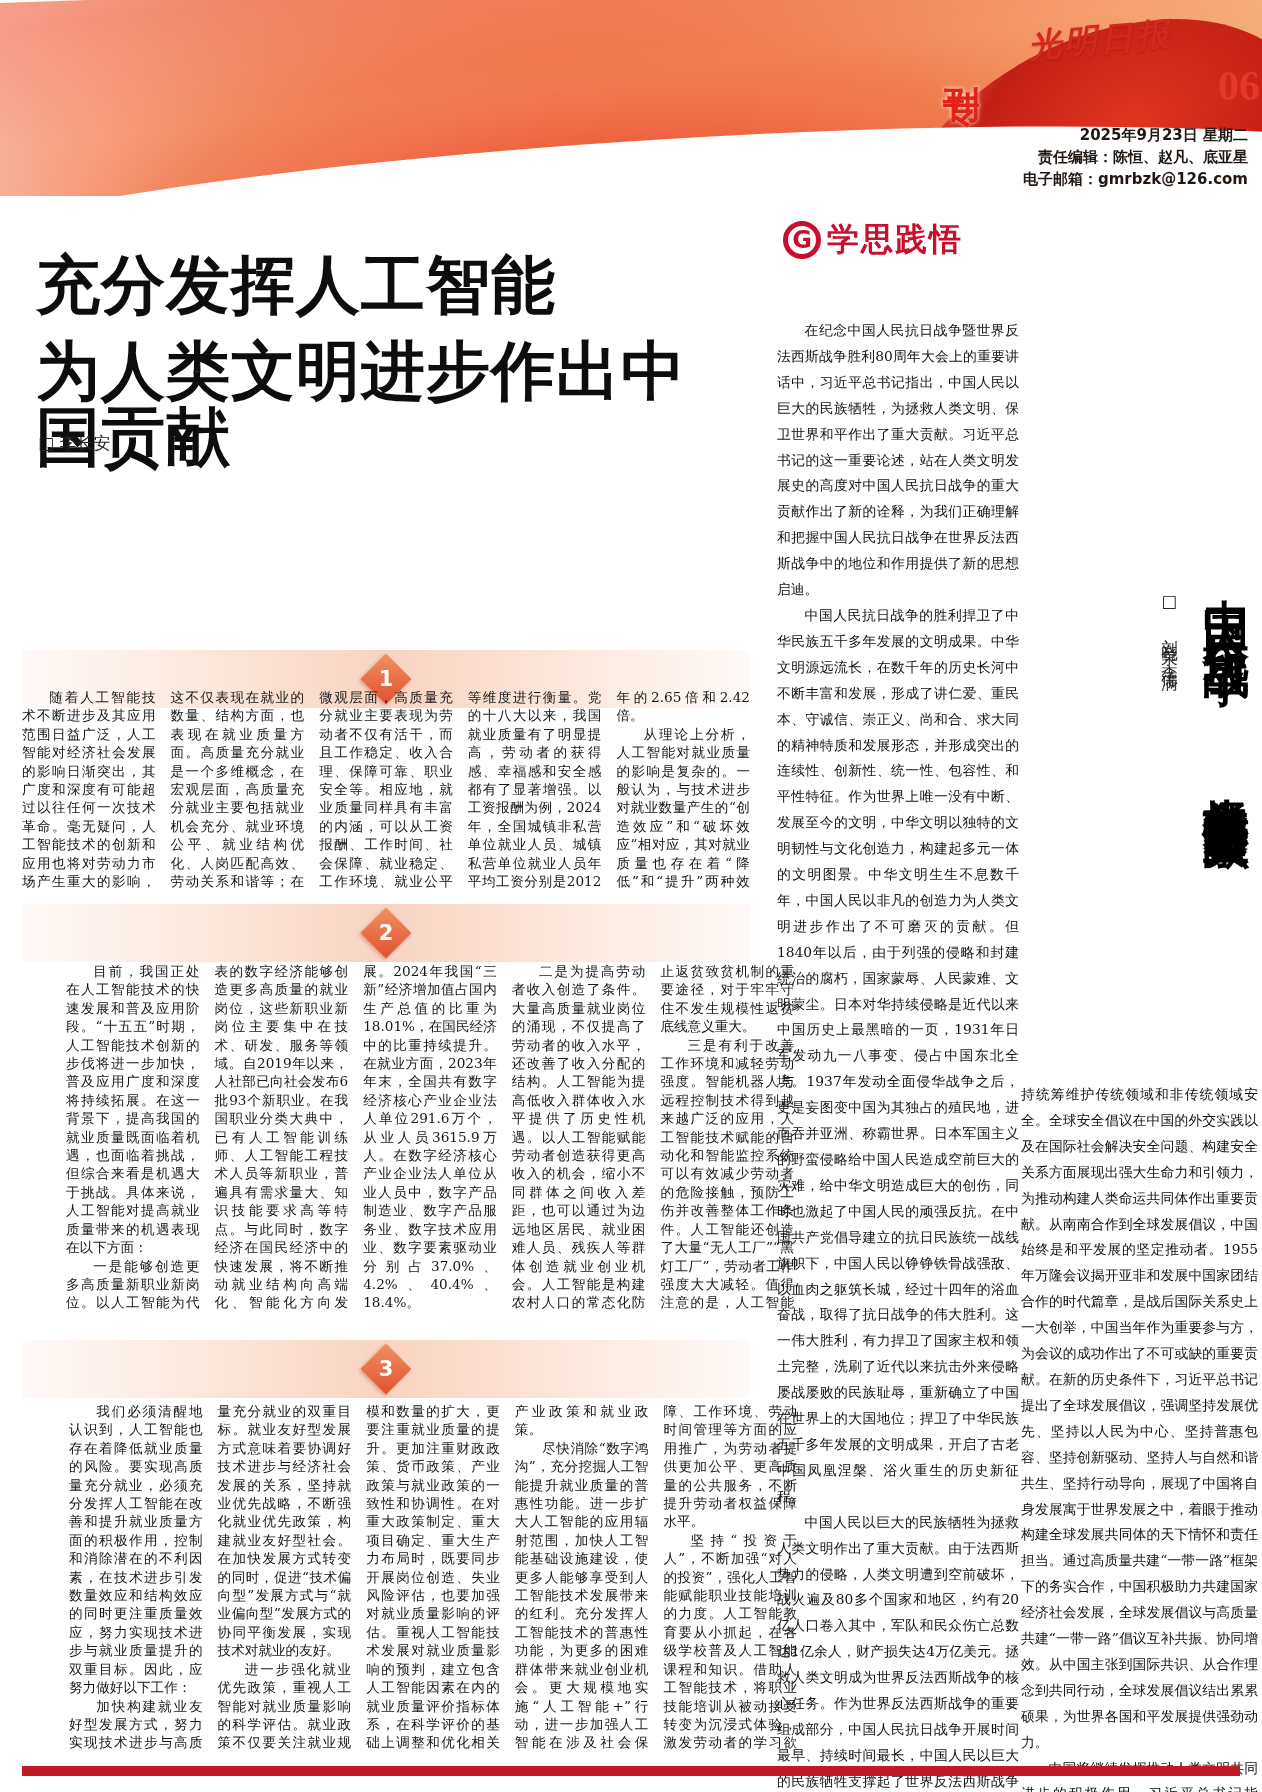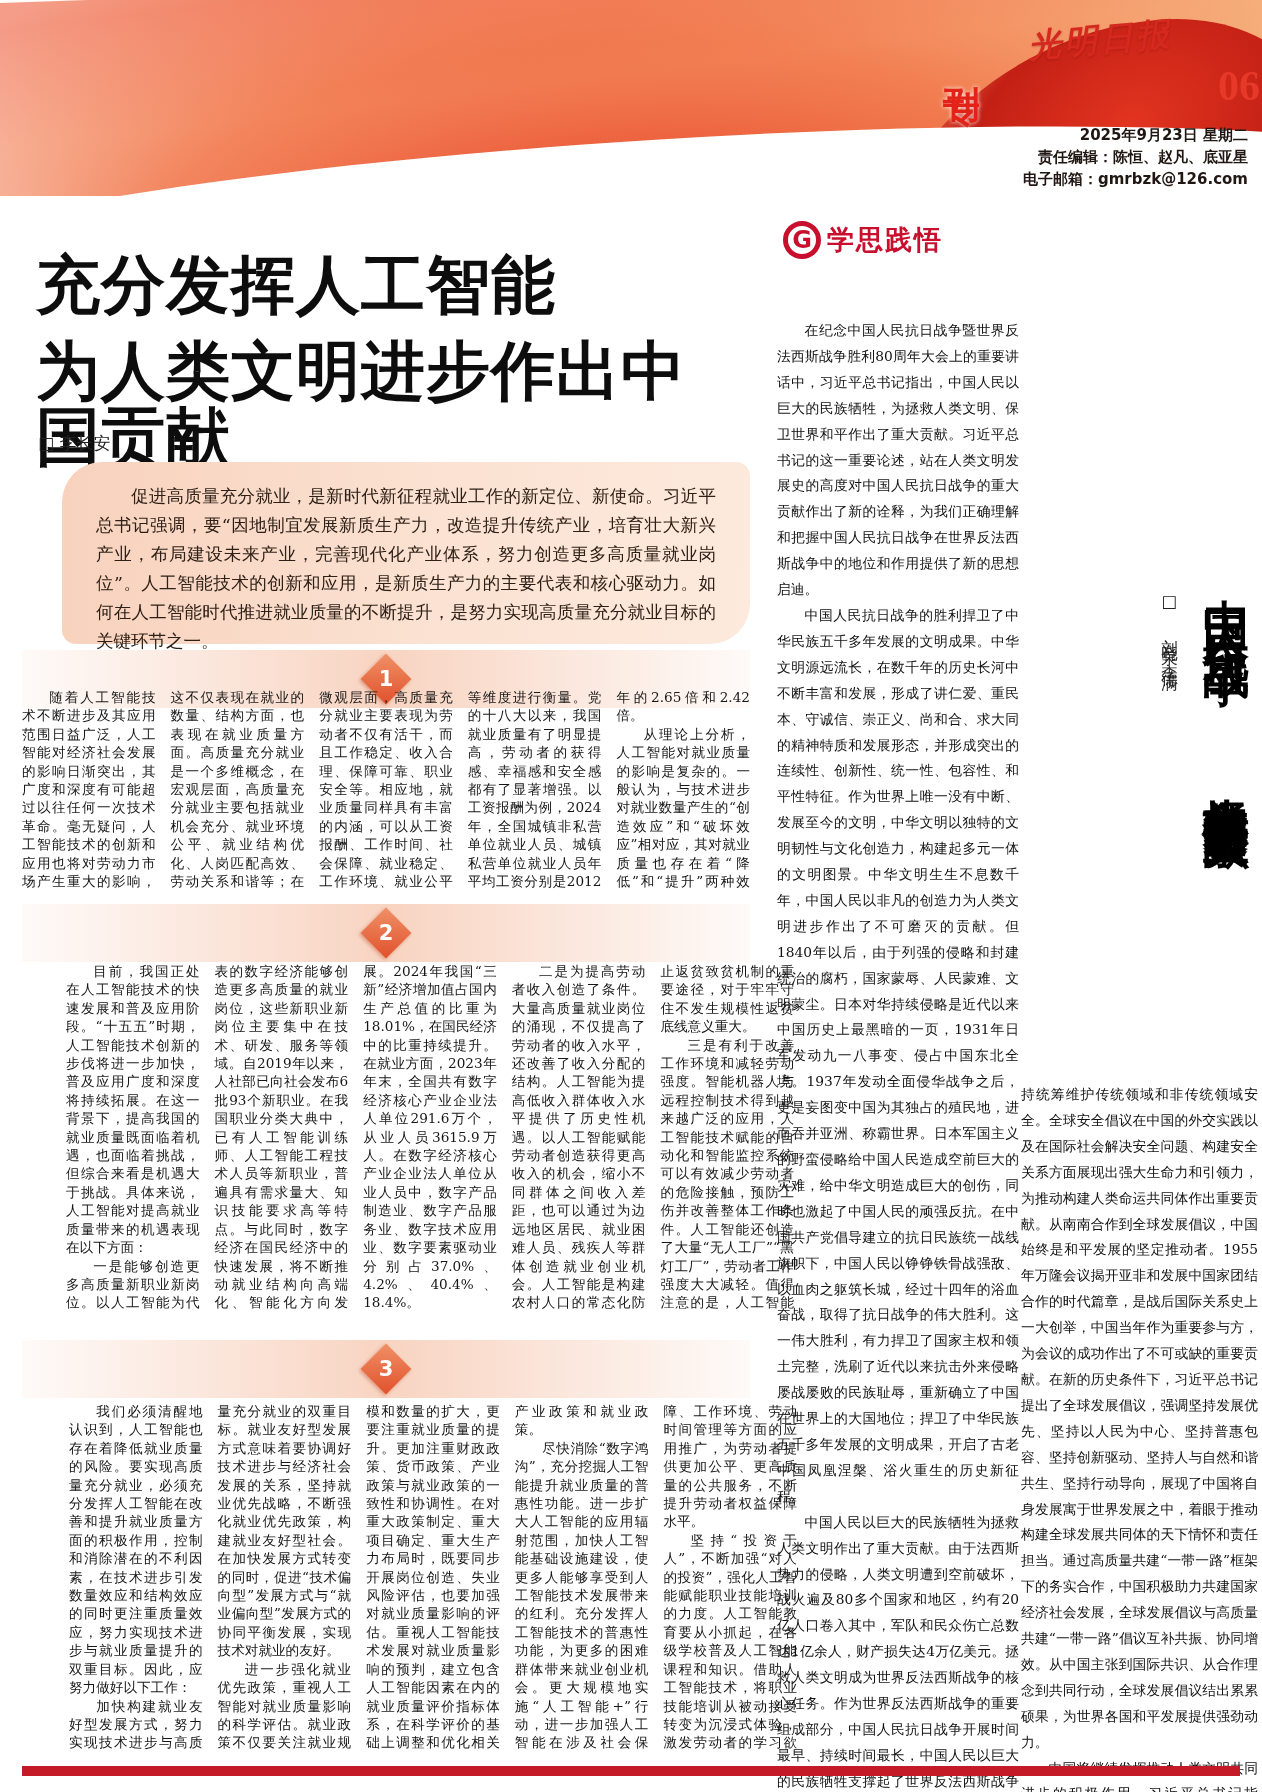--- a/index.html
+++ b/index.html
@@ -53,21 +53,21 @@
   .s1{top:478px;height:214px;}
   .s2{top:752px;height:366px;margin-left:44px;}
   .s3{top:1192px;height:360px;margin-left:47px;}
   .band1{top:440px;} .band2{top:694px;} .band3{top:1130px;}
   
   .right-article{position:absolute;left:775px;top:210px;width:483px;height:1554px;}
   .tag{position:absolute;left:8px;top:8px;height:44px;display:flex;align-items:center;}
   .tag .g{width:38px;height:38px;border-radius:50%;border:5px solid #c8102e;box-sizing:border-box;
           color:#c8102e;font-weight:900;font-size:24px;line-height:28px;text-align:center;
           font-family:"DejaVu Sans","Liberation Sans",sans-serif;background:#fff;}
-  .tag .t{margin-left:6px;color:#c8102e;font-weight:900;font-size:27px;letter-spacing:2px;
+  .tag .t{margin-left:6px;color:#c8102e;font-weight:900;font-size:32px;letter-spacing:2px;
           font-family:"DejaVu Sans","Liberation Sans",sans-serif;}
   .rcol{position:absolute;overflow:hidden;text-align:justify;margin-top:36px;}
   .rcol p{margin:0;text-indent:2em;font-size:13.8px;line-height:25.9px;color:#111;}
   .rcol1{left:2px;top:72px;width:242px;height:1478px;}
   .rcol2{left:246px;top:836px;width:237px;height:714px;}
   .no-first-indent p:first-child{text-indent:0;}
   .vtitle{position:absolute;left:246px;top:0px;width:237px;height:830px;writing-mode:vertical-rl;}
   .vtitle .kicker{display:inline-block;font-size:46px;font-weight:800;color:#000;letter-spacing:9px;
                   padding-top:352px;padding-left:14px;}
   .vtitle .main{display:inline-block;font-size:46px;font-weight:800;color:#000;letter-spacing:2px;
@@ -94,23 +94,20 @@
       <div>责任编辑：陈恒、赵凡、底亚星</div>
       <div>电子邮箱：gmrbzk@126.com</div>
     </div>
   </header>
 
   <section class="left-article">
     <div class="lh lh1">充分发挥人工智能</div>
     <div class="lh lh2">为人类文明进步作出中国贡献</div>
     <div class="byline">□ 李长安</div>
 
-    <div class="introbox">
-      <p>促进高质量充分就业，是新时代新征程就业工作的新定位、新使命。习近平总书记强调，要“因地制宜发展新质生产力，改造提升传统产业，培育壮大新兴产业，布局建设未来产业，完善现代化产业体系，努力创造更多高质量就业岗位”。人工智能技术的创新和应用，是新质生产力的主要代表和核心驱动力。如何在人工智能时代推进就业质量的不断提升，是努力实现高质量充分就业目标的关键环节之一。</p>
-    </div>
 
     <div class="divband band1">
       <div class="diamond">
         <span>1</span>
       </div>
     </div>
     <div class="cols s1">
         <p>随着人工智能技术不断进步及其应用范围日益广泛，人工智能对经济社会发展的影响日渐突出，其广度和深度有可能超过以往任何一次技术革命。毫无疑问，人工智能技术的创新和应用也将对劳动力市场产生重大的影响，这不仅表现在就业的数量、结构方面，也表现在就业质量方面。高质量充分就业是一个多维概念，在宏观层面，高质量充分就业主要包括就业机会充分、就业环境公平、就业结构优化、人岗匹配高效、劳动关系和谐等；在微观层面，高质量充分就业主要表现为劳动者不仅有活干，而且工作稳定、收入合理、保障可靠、职业安全等。相应地，就业质量同样具有丰富的内涵，可以从工资报酬、工作时间、社会保障、就业稳定、工作环境、就业公平等维度进行衡量。党的十八大以来，我国就业质量有了明显提高，劳动者的获得感、幸福感和安全感都有了显著增强。以工资报酬为例，2024年，全国城镇非私营单位就业人员、城镇私营单位就业人员年平均工资分别是2012年的2.65倍和2.42倍。</p>
         <p>从理论上分析，人工智能对就业质量的影响是复杂的。一般认为，与技术进步对就业数量产生的“创造效应”和“破坏效应”相对应，其对就业质量也存在着“降低”和“提升”两种效应。从各国的发展经验来看，技术进步过程中对就业质量的影响究竟是降低效应大还是提升效应大，与该国的发展阶段、经济结构、产业政策等方面有关。此外，也有观点认为，长期看技术进步对就业数量和就业质量的影响也可能是中性的，即不会影响就业状况和就业质量，这就是所谓的“技术中性论”。与以往三次技术革命不同，以人工智能技术为代表的第四次技术革命，对劳动力市场影响的范围和程度要广泛且深刻得多，且这种影响是全方位的。</p>
       </div>

